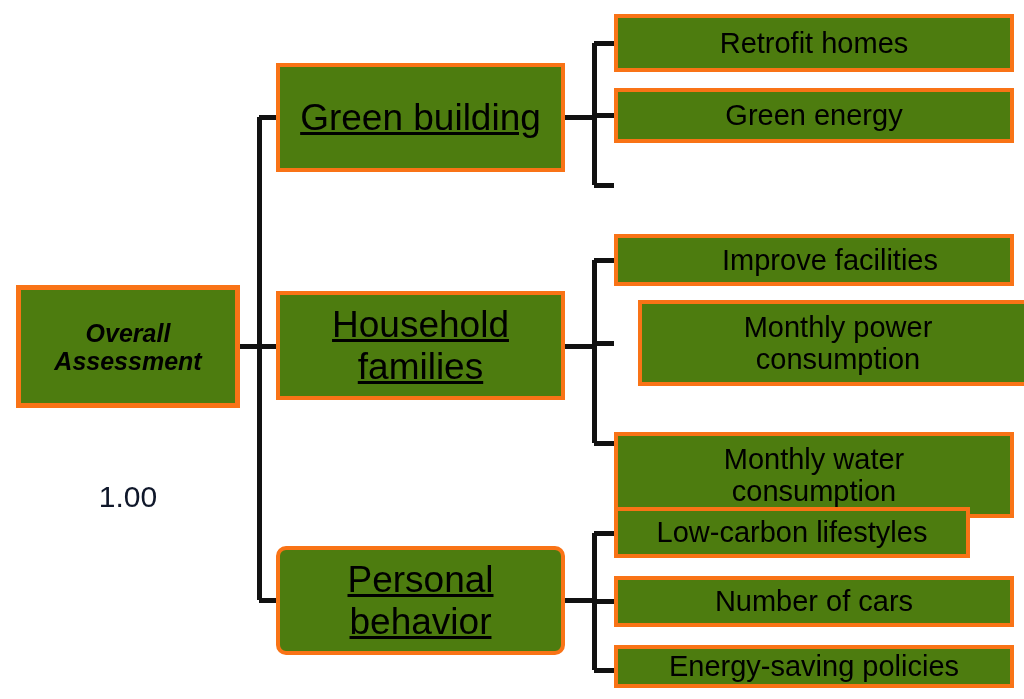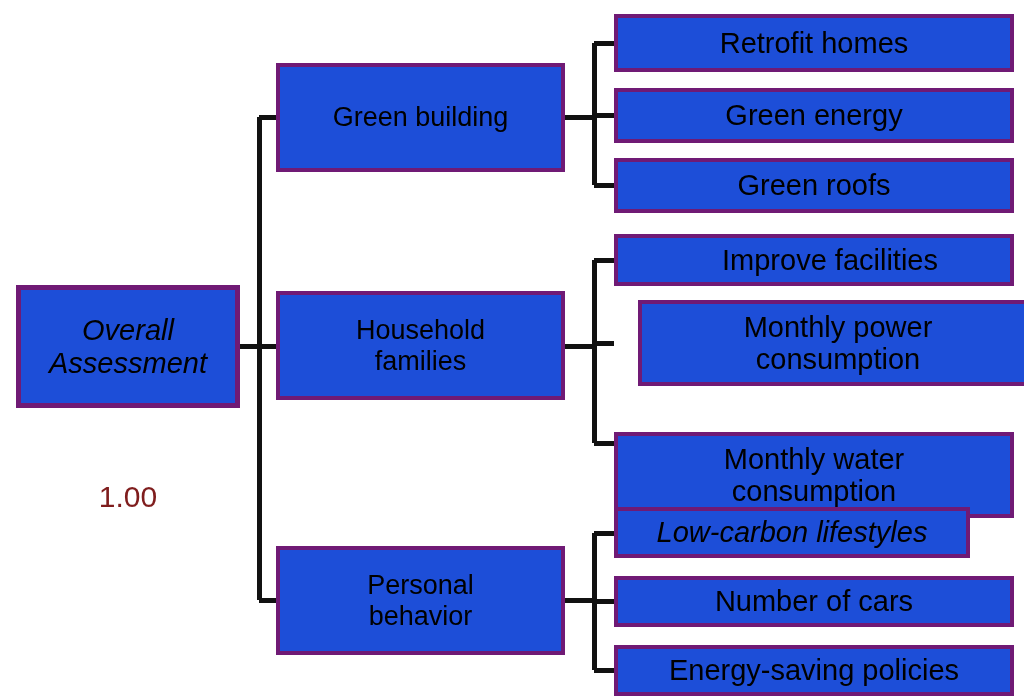--- a/index.html
+++ b/index.html
@@ -23,51 +23,52 @@
     position: absolute;
     left: 0;
     top: 0;
     width: 1024px;
     height: 699px;
     pointer-events: none;
   }
   .node {
     position: absolute;
     box-sizing: border-box;
-    background: #1d4ed8;
-    border: 4px solid #701a75;
+    background: #4d7c0f;
+    border: 4px solid #f97316;
     display: flex;
     align-items: center;
     justify-content: center;
     text-align: center;
     line-height: 1.12;
     z-index: 2;
   }
   .node-label {
     display: block;
     white-space: pre-line;
     padding: 0 6px;
   }
   .node.root {
     border-width: 5px;
-    font-weight: normal;
+    font-weight: bold;
     font-style: italic;
-    font-size: 29px;
+    font-size: 25px;
   }
   .node.branch {
-    font-size: 27px;
+    font-size: 37px;
+    text-decoration: underline;
   }
   .node.leaf {
     font-size: 29px;
   }
   .score-label {
     position: absolute;
     font-size: 30px;
     text-align: center;
-    color: #7f1d1d;
+    color: #0f172a;
     z-index: 2;
   }
 </style>
 </head>
 <body>
 
 <div id="diagram-root">
 
   <svg class="connectors" viewBox="0 0 1024 699" preserveAspectRatio="none" aria-hidden="true">
     <g stroke="#111111" stroke-width="5" fill="none" shape-rendering="crispEdges">
@@ -112,53 +113,50 @@
   </div>
 
   <div class="node leaf" style="left:614px; top:14px; width:400px; height:58px;">
     <span class="node-label">Retrofit homes</span>
   </div>
 
   <div class="node leaf" style="left:614px; top:88px; width:400px; height:55px;align-items:center;">
     <span class="node-label">Green energy</span>
   </div>
 
-  <div class="node leaf" style="left:614px; top:158px; width:400px; height:55px;">
-    <span class="node-label">Green roofs</span>
-  </div>
 
   <div class="node branch" style="left:276px; top:291px; width:289px; height:109px;align-items:center;">
     <span class="node-label">Household
 families</span>
   </div>
 
   <div class="node leaf" style="left:614px; top:234px; width:400px; height:52px;padding-left:32px;">
     <span class="node-label">Improve facilities</span>
   </div>
 
   <div class="node leaf" style="left:614px; top:300px; width:400px; height:86px;margin-left:24px;">
     <span class="node-label">Monthly power
 consumption</span>
   </div>
 
   <div class="node leaf" style="left:614px; top:400px; width:400px; height:86px;margin-top:32px;">
     <span class="node-label">Monthly water
 consumption</span>
   </div>
 
-  <div class="node branch" style="left:276px; top:546px; width:289px; height:109px;">
+  <div class="node branch" style="left:276px; top:546px; width:289px; height:109px;border-radius:10px;">
     <span class="node-label">Personal
 behavior</span>
   </div>
 
-  <div class="node leaf" style="left:614px; top:507px; width:356px; height:51px;font-style:italic;">
+  <div class="node leaf" style="left:614px; top:507px; width:356px; height:51px;">
     <span class="node-label">Low-carbon lifestyles</span>
   </div>
 
   <div class="node leaf" style="left:614px; top:576px; width:400px; height:51px;">
     <span class="node-label">Number of cars</span>
   </div>
 
-  <div class="node leaf" style="left:614px; top:645px; width:400px; height:51px;">
+  <div class="node leaf" style="left:614px; top:645px; width:400px; height:43px;">
     <span class="node-label">Energy-saving policies</span>
   </div>
 
 </div>
 
 </body></html>

